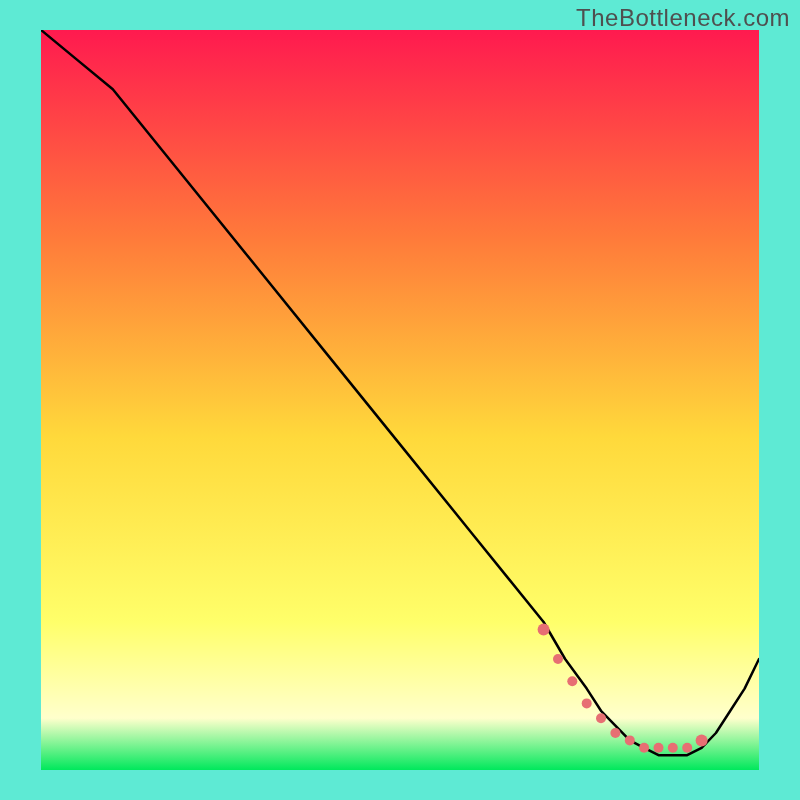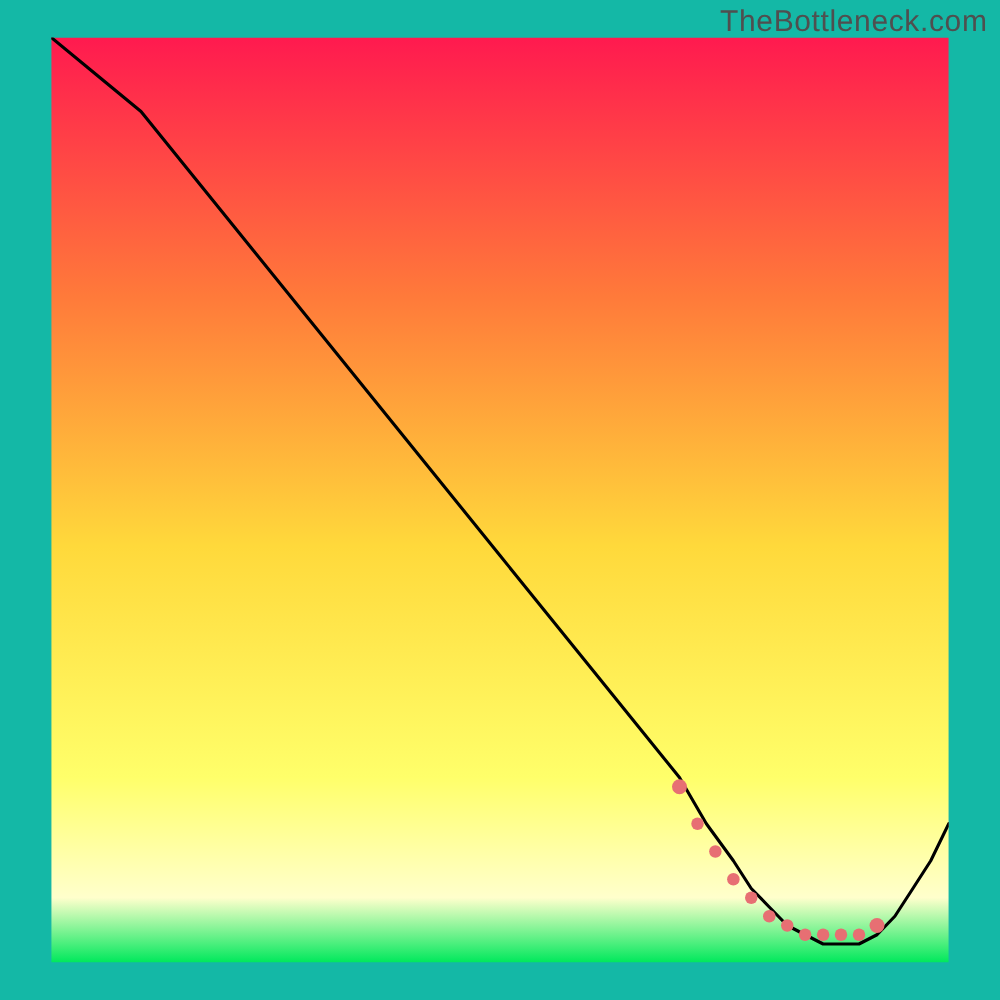--- a/index.html
+++ b/index.html
@@ -8,21 +8,21 @@
     width: 800px;
     height: 800px;
     background: #000000;
     overflow: hidden;
     font-family: Arial, Helvetica, sans-serif;
   }
   .frame {
     position: relative;
     width: 800px;
     height: 800px;
-    background: #14b8a6;
+    background: #5eead4;
   }
   .watermark {
     position: absolute;
     top: 4px;
     right: 10px;
     color: #4f4f4f;
     font-size: 24px;
     font-weight: 500;
     letter-spacing: 0.5px;
     z-index: 10;

